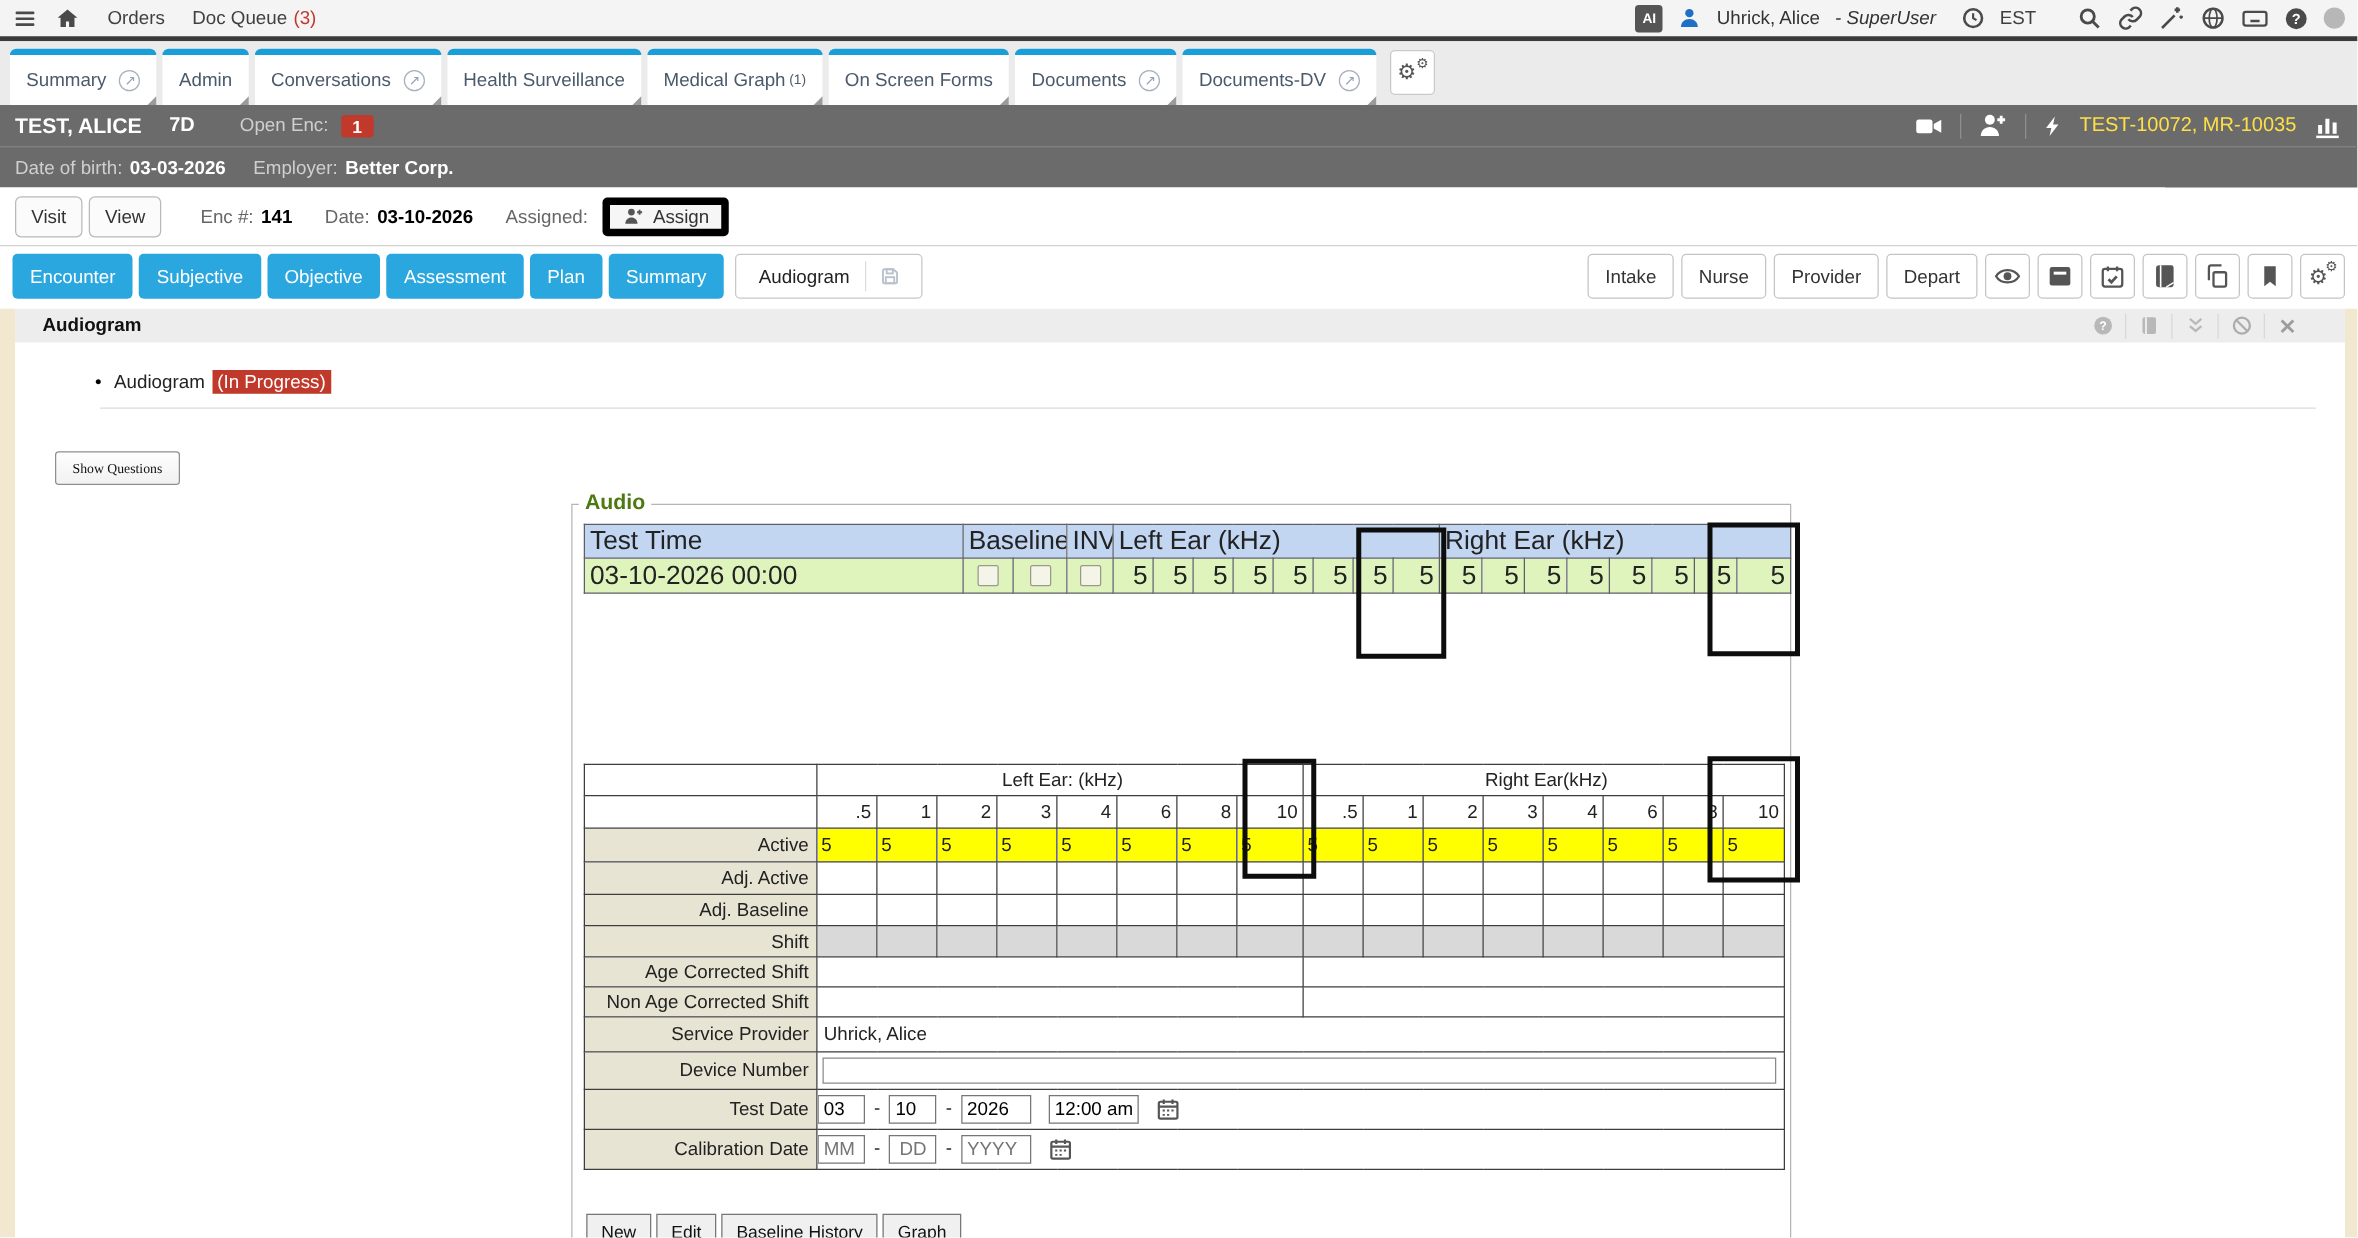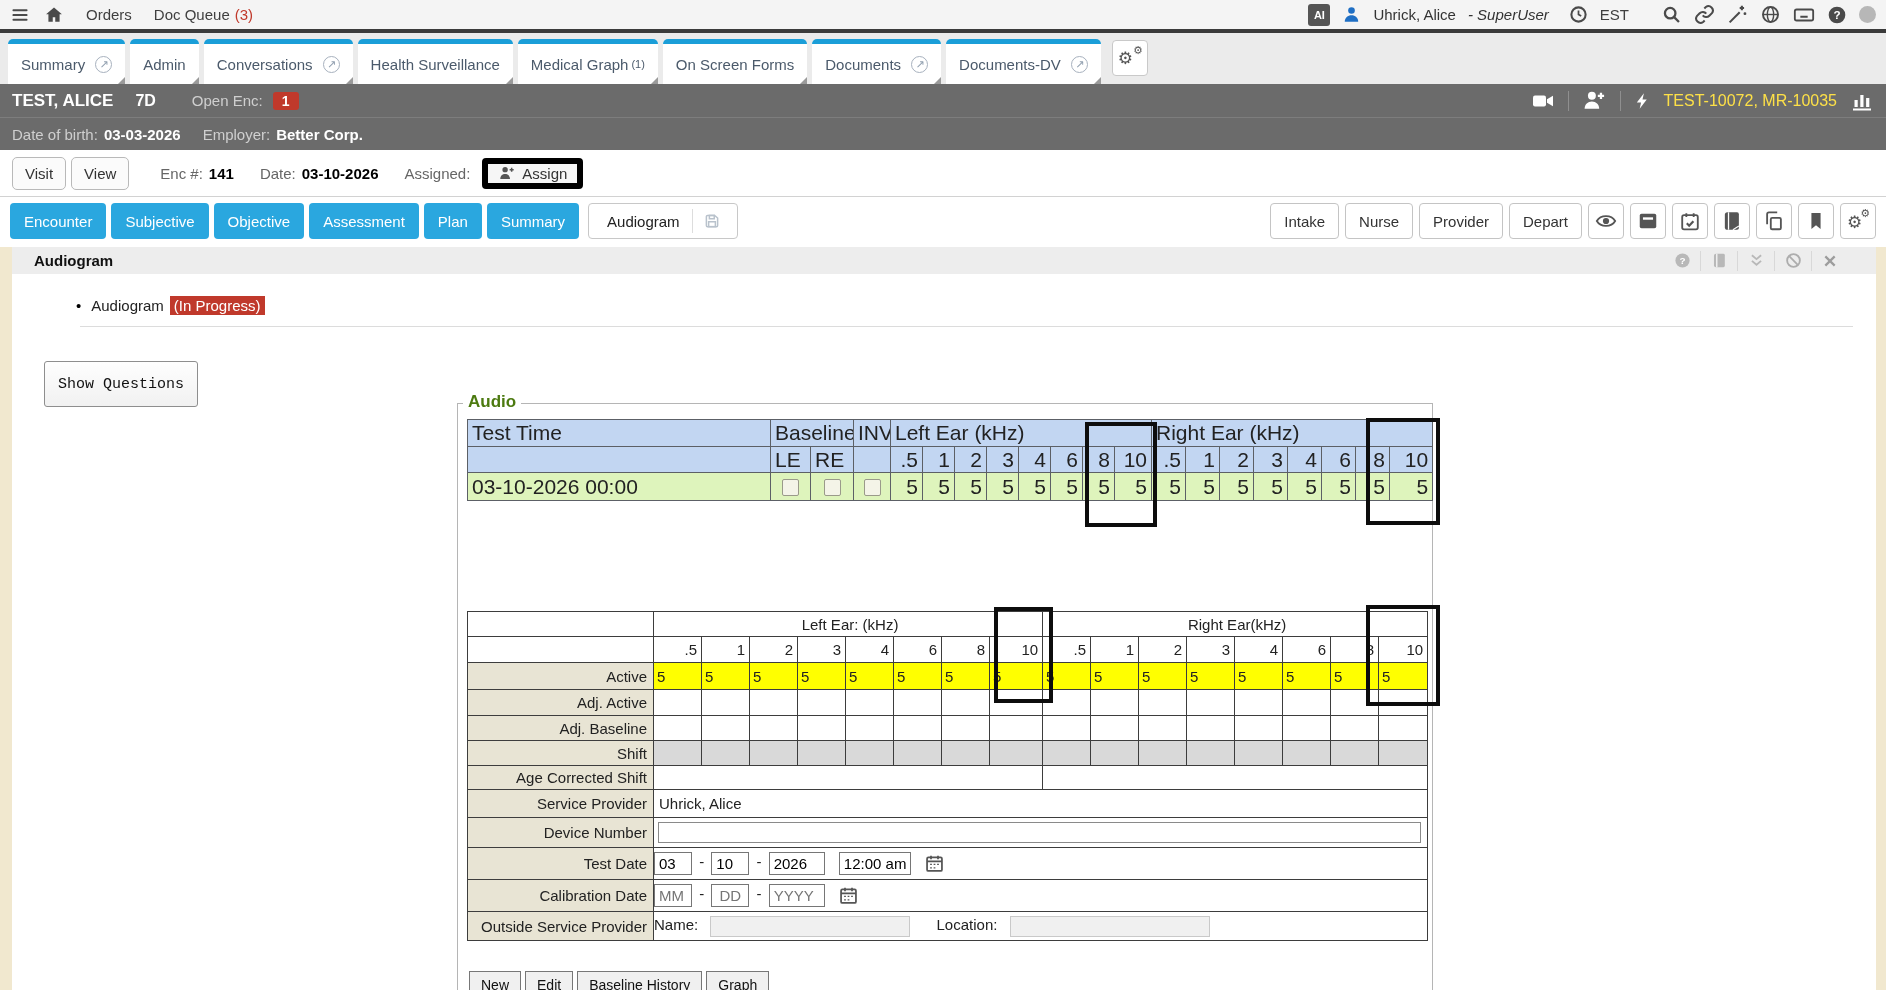--- a/index.html
+++ b/index.html
@@ -91,22 +91,22 @@
           display:flex;align-items:center}
   .sechdr .title{font-weight:bold;color:#111;margin-left:22px}
   .sec-icons{margin-left:auto;display:flex;align-items:center;margin-right:28px}
   .sec-ic{width:36px;height:20px;display:flex;align-items:center;justify-content:center;cursor:pointer}
   .sec-ic + .sec-ic{border-left:1px solid #d8d8d8}
 
   .bullet-row{position:absolute;left:76px;top:296px;display:flex;align-items:center}
   .bullet-dot{font-size:15px;color:#000;margin-right:10px}
   .status-red{background:#c0392b;color:#fff;padding:1px 4px;margin-left:6px}
   .hr1{position:absolute;left:80px;top:326px;width:1773px;height:1px;background:#dcdcdc}
-  .showq{position:absolute;left:44px;top:361px;height:46px;background:linear-gradient(#fefefe,#f1f1f1);
-         border:1px solid #8e8e8e;border-radius:3px;font-size:15px;color:#111;padding:0 13px;cursor:pointer;font-family:Liberation Mono, monospace}
+  .showq{position:absolute;left:44px;top:361px;height:27px;background:linear-gradient(#fefefe,#f1f1f1);
+         border:1px solid #8e8e8e;border-radius:3px;font-size:11px;color:#111;padding:0 13px;cursor:pointer;font-family:Liberation Serif, serif}
 
   
   .fset{position:absolute;left:457px;top:403px;width:976px;height:700px;border:1px solid #b5b5b5;box-sizing:border-box}
   .legend{position:absolute;left:463px;top:392px;background:#fff;padding:0 5px;font-size:17px;
           font-weight:bold;color:#4c7a10}
 
   
   .t1{position:absolute;left:467px;top:419px;width:965px;border-collapse:collapse;table-layout:fixed;font-size:21px}
   .t1 td{border:1px solid #5c6066;padding:0;white-space:nowrap;overflow:hidden}
   .t1 tr.hd td{background:#c2d6f2}
@@ -470,42 +470,20 @@
       <col style="width:43px">
   </colgroup>
   <tbody>
       <tr class="hd r1">
     <td class="lt">Test Time</td>
     <td class="lt" colspan="2">Baseline</td>
     <td class="lt">INV</td>
     <td class="lt" colspan="8">Left Ear (kHz)</td>
     <td class="lt" colspan="8">Right Ear (kHz)</td>
   </tr>
-  <tr class="hd r2">
-    <td></td>
-    <td class="lt">LE</td>
-    <td class="lt">RE</td>
-    <td></td>
-    <td class="v">.5</td>
-        <td class="v">1</td>
-        <td class="v">2</td>
-        <td class="v">3</td>
-        <td class="v">4</td>
-        <td class="v">6</td>
-        <td class="v">8</td>
-        <td class="v">10</td>
-    <td class="v">.5</td>
-        <td class="v">1</td>
-        <td class="v">2</td>
-        <td class="v">3</td>
-        <td class="v">4</td>
-        <td class="v">6</td>
-        <td class="v">8</td>
-        <td class="v">10</td>
-  </tr>
   <tr class="dt r3">
     <td class="lt">03-10-2026 00:00</td>
     <td class="cbc"><span class="cbx"></span></td>
     <td class="cbc"><span class="cbx"></span></td>
     <td class="cbc"><span class="cbx"></span></td>
     <td class="v">5</td>
         <td class="v">5</td>
         <td class="v">5</td>
         <td class="v">5</td>
         <td class="v">5</td>
@@ -643,20 +621,25 @@
         <td class="vg"></td>
         <td class="vg"></td>
         <td class="vg"></td>
         <td class="vg"></td>
   </tr>
   <tr class="h24">
     <td class="lblc">Age Corrected Shift</td>
     <td colspan="8"></td>
     <td colspan="8"></td>
   </tr>
+  <tr class="h24">
+    <td class="lblc">Non Age Corrected Shift</td>
+    <td colspan="8"></td>
+    <td colspan="8"></td>
+  </tr>
   <tr class="h28">
     <td class="lblc">Service Provider</td>
     <td class="wl" colspan="16">Uhrick, Alice</td>
   </tr>
   <tr class="h30">
     <td class="lblc">Device Number</td>
     <td colspan="16"><input class="devin" style=""></td>
   </tr>
   <tr class="h32">
     <td class="lblc">Test Date</td>
@@ -686,29 +669,20 @@
       <input class="di" style="width: 56px;" placeholder="YYYY">
       <button class="calbtn">
         <svg width="21" height="21" viewBox="0 0 24 24" fill="none" stroke="#555" stroke-width="2">
               <rect x="3.5" y="5" width="17" height="15.5" rx="1.5"></rect>
               <path d="M8 3v4M16 3v4M3.5 9.5h17"></path>
               <path d="M7 13h2M11 13h2M15 13h2M7 17h2M11 17h2" stroke-width="1.7"></path>
             </svg>
       </button>
     </td>
   </tr>
-  <tr class="h29">
-    <td class="lblc">Outside Service Provider</td>
-    <td class="cellpad" colspan="16">
-      <span>Name:</span>
-      <input class="ospin" style="">
-      <span style="margin-left:22px">Location:</span>
-      <input class="ospin" style="">
-    </td>
-  </tr>
 </tbody>
   </table>
 
 <div class="btnrow">
   <button class="fbtn">New</button>
   <button class="fbtn">Edit</button>
   <button class="fbtn">Baseline History</button>
   <button class="fbtn">Graph</button>
 </div>
 

